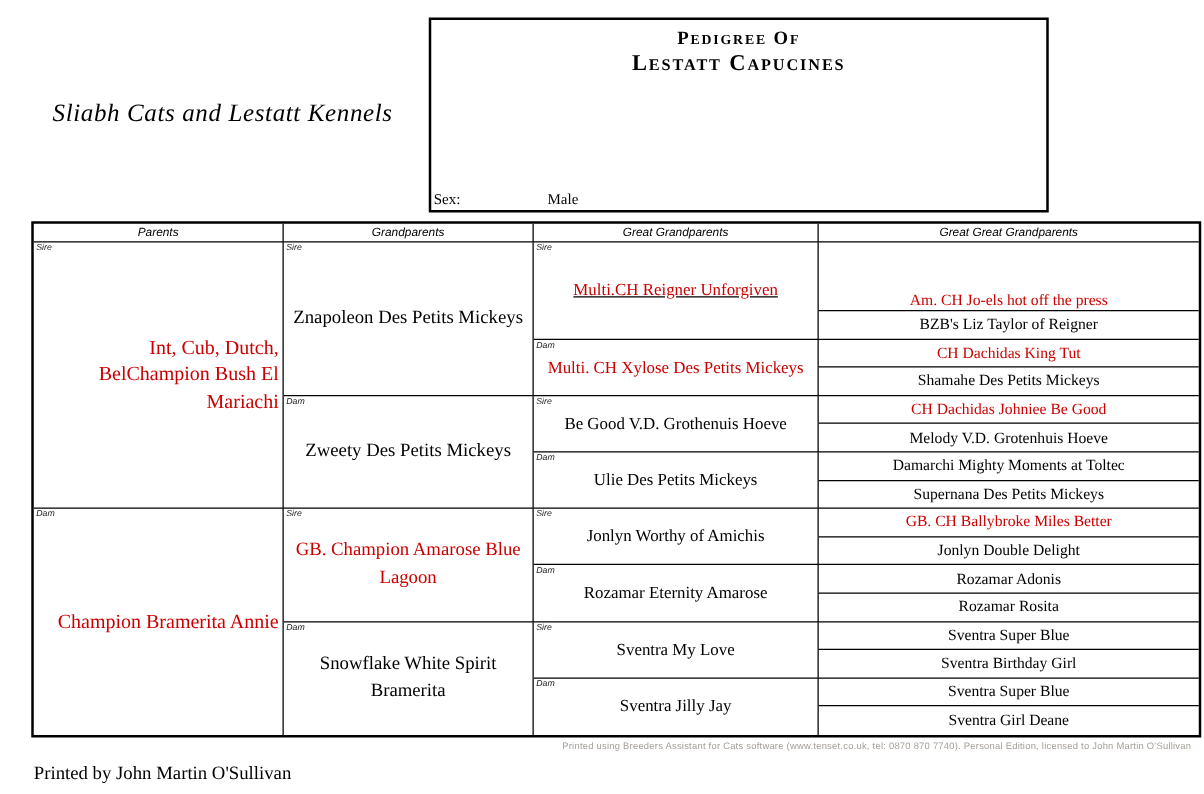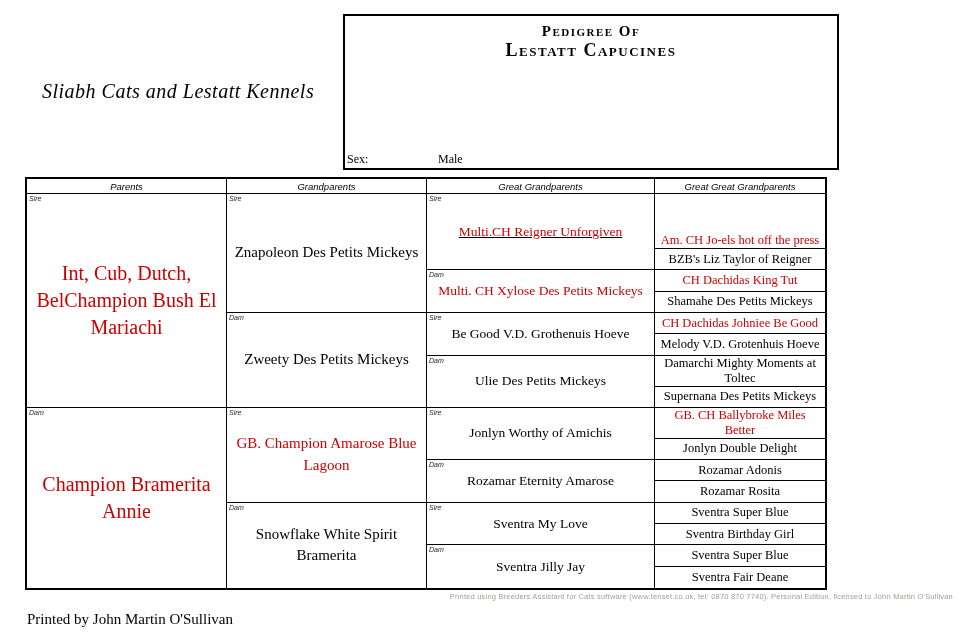--- a/index.html
+++ b/index.html
@@ -17,21 +17,21 @@
   .title-line1 { margin-top:7px; font-size:15px; font-weight:bold; font-variant:small-caps; letter-spacing:1.5px; }
   .title-line2 { font-size:18px; font-weight:bold; font-variant:small-caps; letter-spacing:1.5px; }
   .sex-row { position:absolute; left:2px; bottom:1px; width:100%; font-size:12px; text-align:left; height:15px; }
   .sex-value { position:absolute; left:91px; top:0; }
 
   
   .kennel { position:absolute; left:42px; top:80px; font-size:20px; font-style:italic; letter-spacing:0.5px; }
 
   
   .grid {
-    position:absolute; left:25px; top:177px; width:802px; height:413px;
+    position:absolute; left:25px; top:177px; width:936px; height:413px;
     border:2px solid #000; box-sizing:border-box;
     display:grid;
     grid-template-columns:200px 200px 228px 1fr;
     grid-template-rows:15px repeat(16, 1fr);
   }
   .hdr {
     border-right:1px solid #000; border-bottom:1px solid #000;
     font-family:"Liberation Sans", sans-serif; font-style:italic; font-size:9.5px;
     display:flex; align-items:center; justify-content:center;
   }
@@ -42,21 +42,21 @@
     display:flex; align-items:center; justify-content:center;
     text-align:center; padding:0 3px;
   }
   .gen-gggp { border-right:none; }
   .role-label {
     position:absolute; top:0; left:2px;
     font-family:"Liberation Sans", sans-serif; font-style:italic;
     font-size:7px; line-height:9px; color:#222;
   }
   .cat-name { width:100%; }
-  .gen-parents .cat-name       { font-size:20px; line-height:1.35; }
+  .gen-parents .cat-name       { font-size:16px; line-height:1.35;text-align:right; }
   .gen-grandparents .cat-name  { font-size:15px; line-height:1.45; }
   .gen-ggp .cat-name           { font-size:13.5px; }
   .gen-gggp .cat-name          { font-size:12.5px; }
   .champion { color:var(--champion-color, #cc0000); }
 
   
   .license {
     position:absolute; left:25px; top:592px; width:928px; text-align:right;
     font-family:"Liberation Sans", sans-serif; font-size:7.5px;
     color:var(--license-color, #a0a0a0); letter-spacing:0.2px;
@@ -177,18 +177,18 @@
     <div class="cell gen-gggp" style="grid-area: 14 / 4 / span 1;">
       <div class="cat-name">Sventra Super Blue</div>
     </div>
     <div class="cell gen-gggp" style="grid-area: 15 / 4 / span 1;">
       <div class="cat-name">Sventra Birthday Girl</div>
     </div>
     <div class="cell gen-gggp" style="grid-area: 16 / 4 / span 1;">
       <div class="cat-name">Sventra Super Blue</div>
     </div>
     <div class="cell gen-gggp" style="grid-area: 17 / 4 / span 1; border-bottom: none;">
-      <div class="cat-name">Sventra Fair Deane</div>
+      <div class="cat-name">Sventra Girl Deane</div>
     </div>
   </div>
 
 <div class="license">Printed using Breeders Assistant for Cats software (www.tenset.co.uk, tel: 0870 870 7740). Personal Edition, licensed to John Martin O'Sullivan</div>
 <div class="printed-by">Printed by John Martin O'Sullivan</div>
 
 </body></html>

